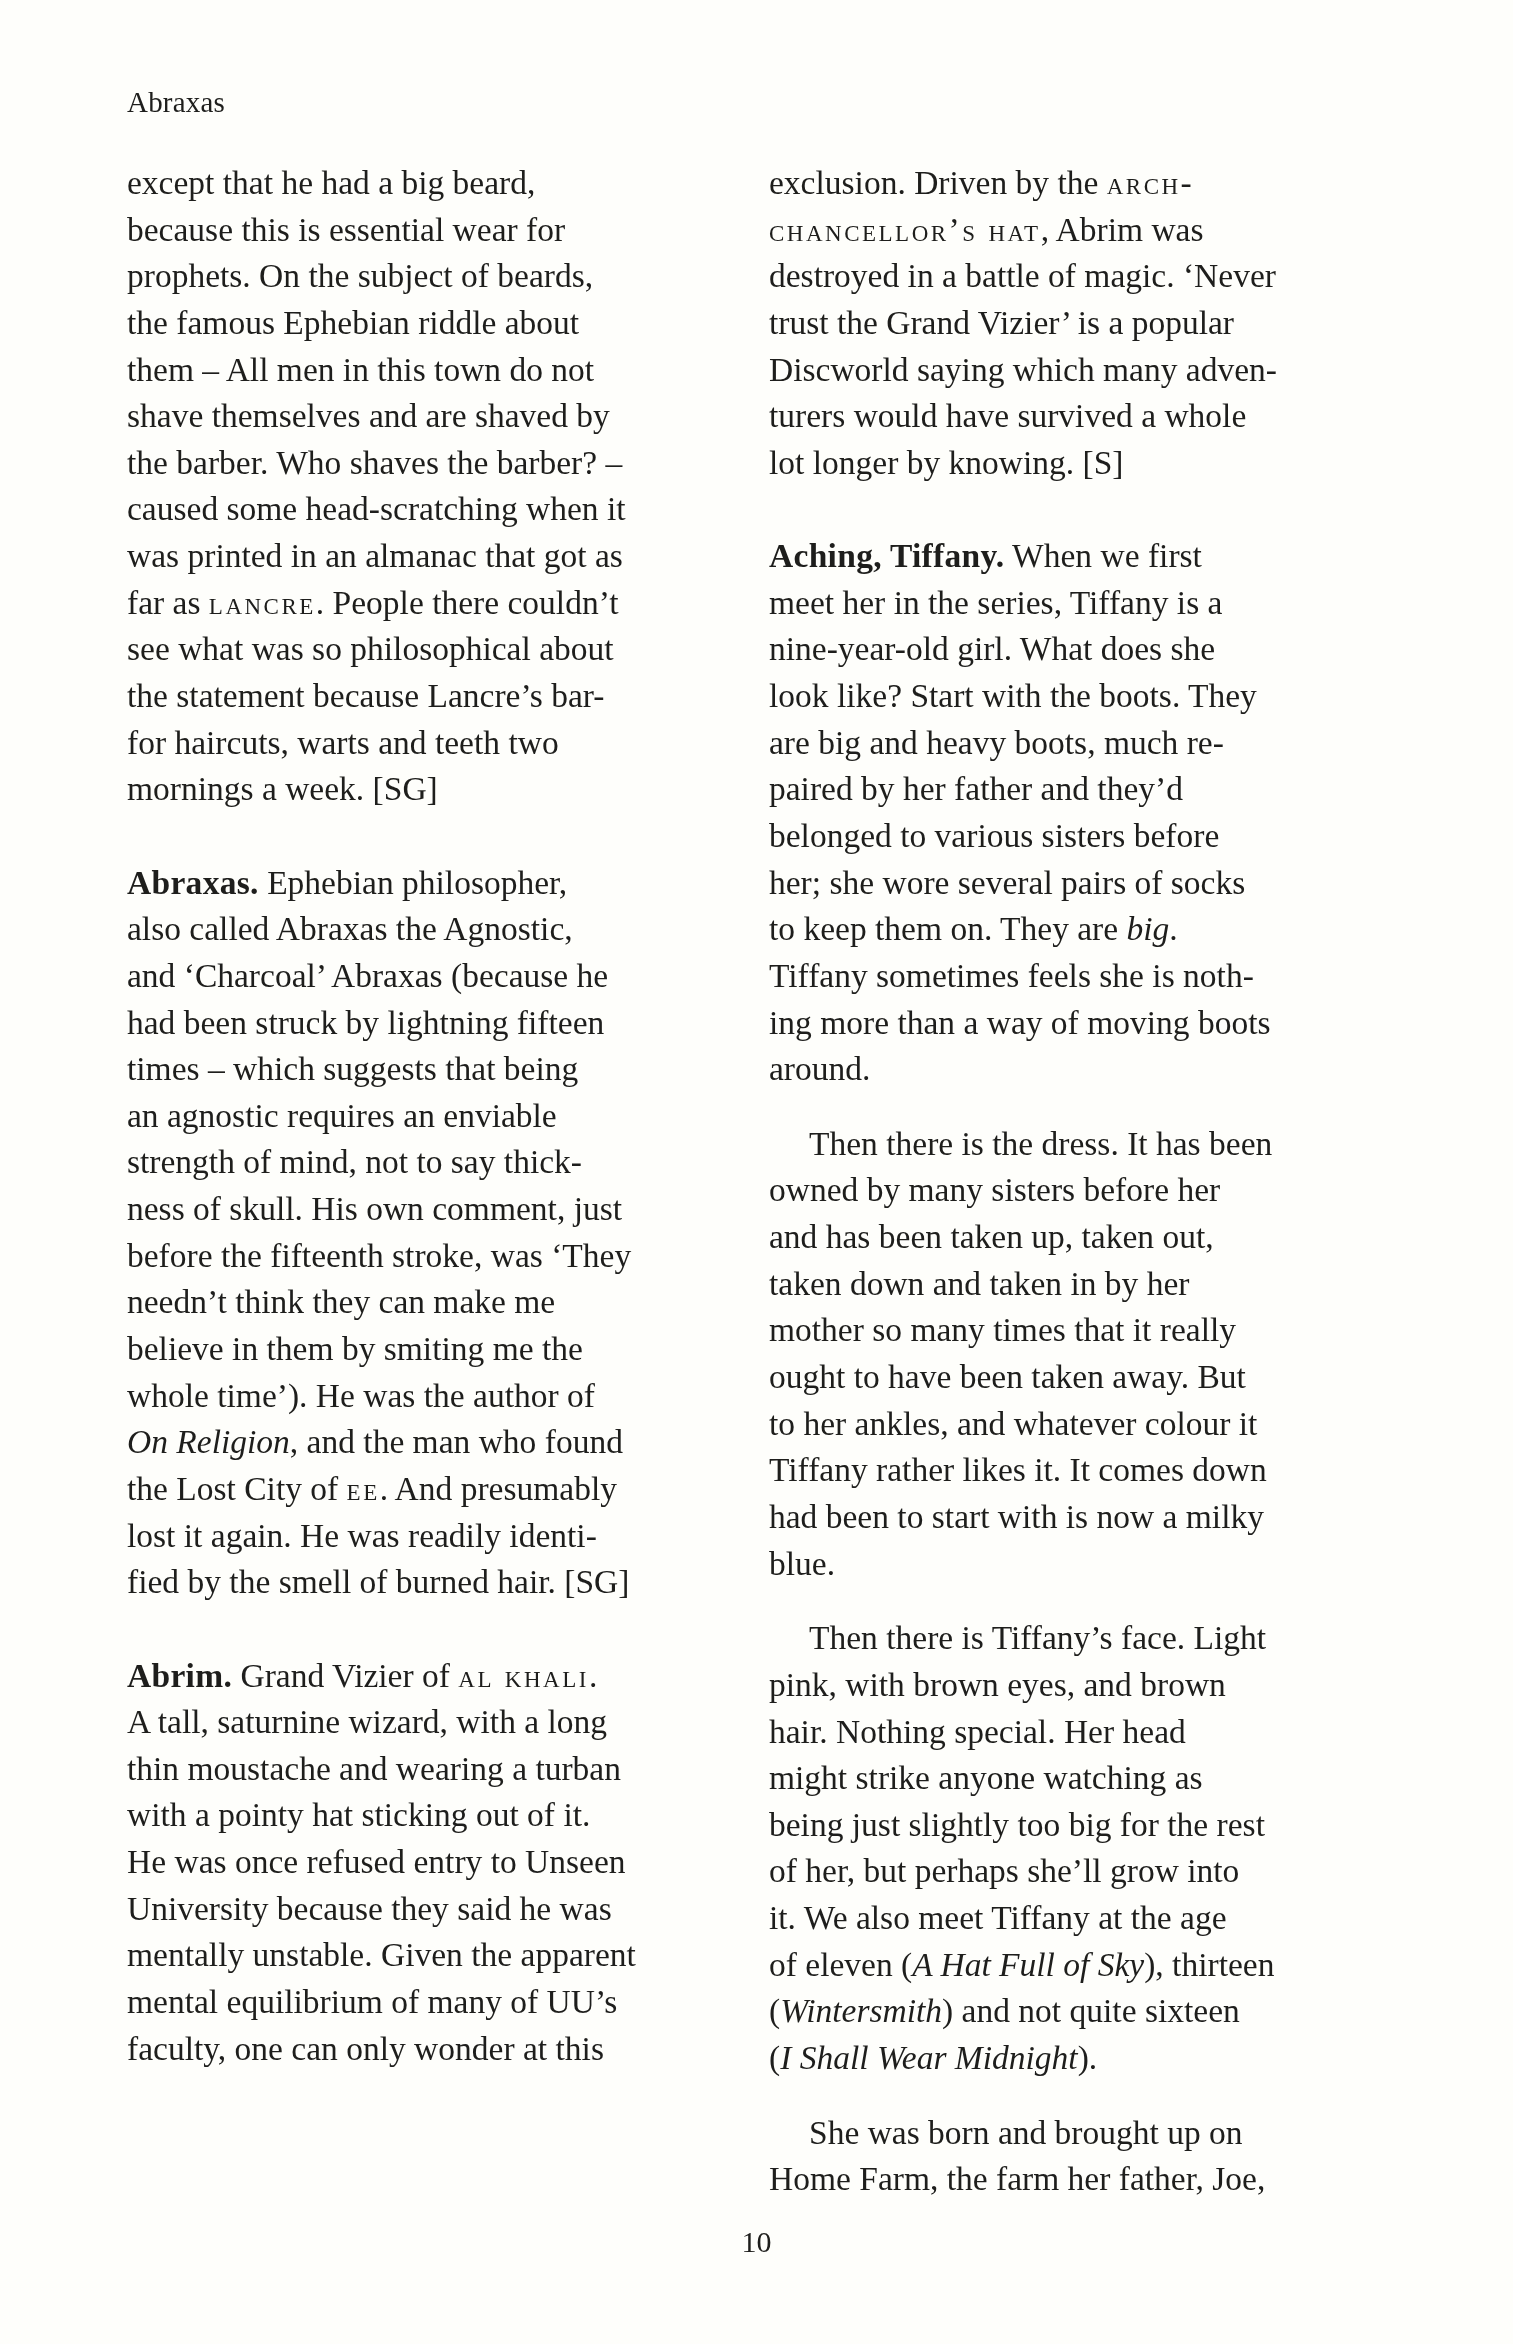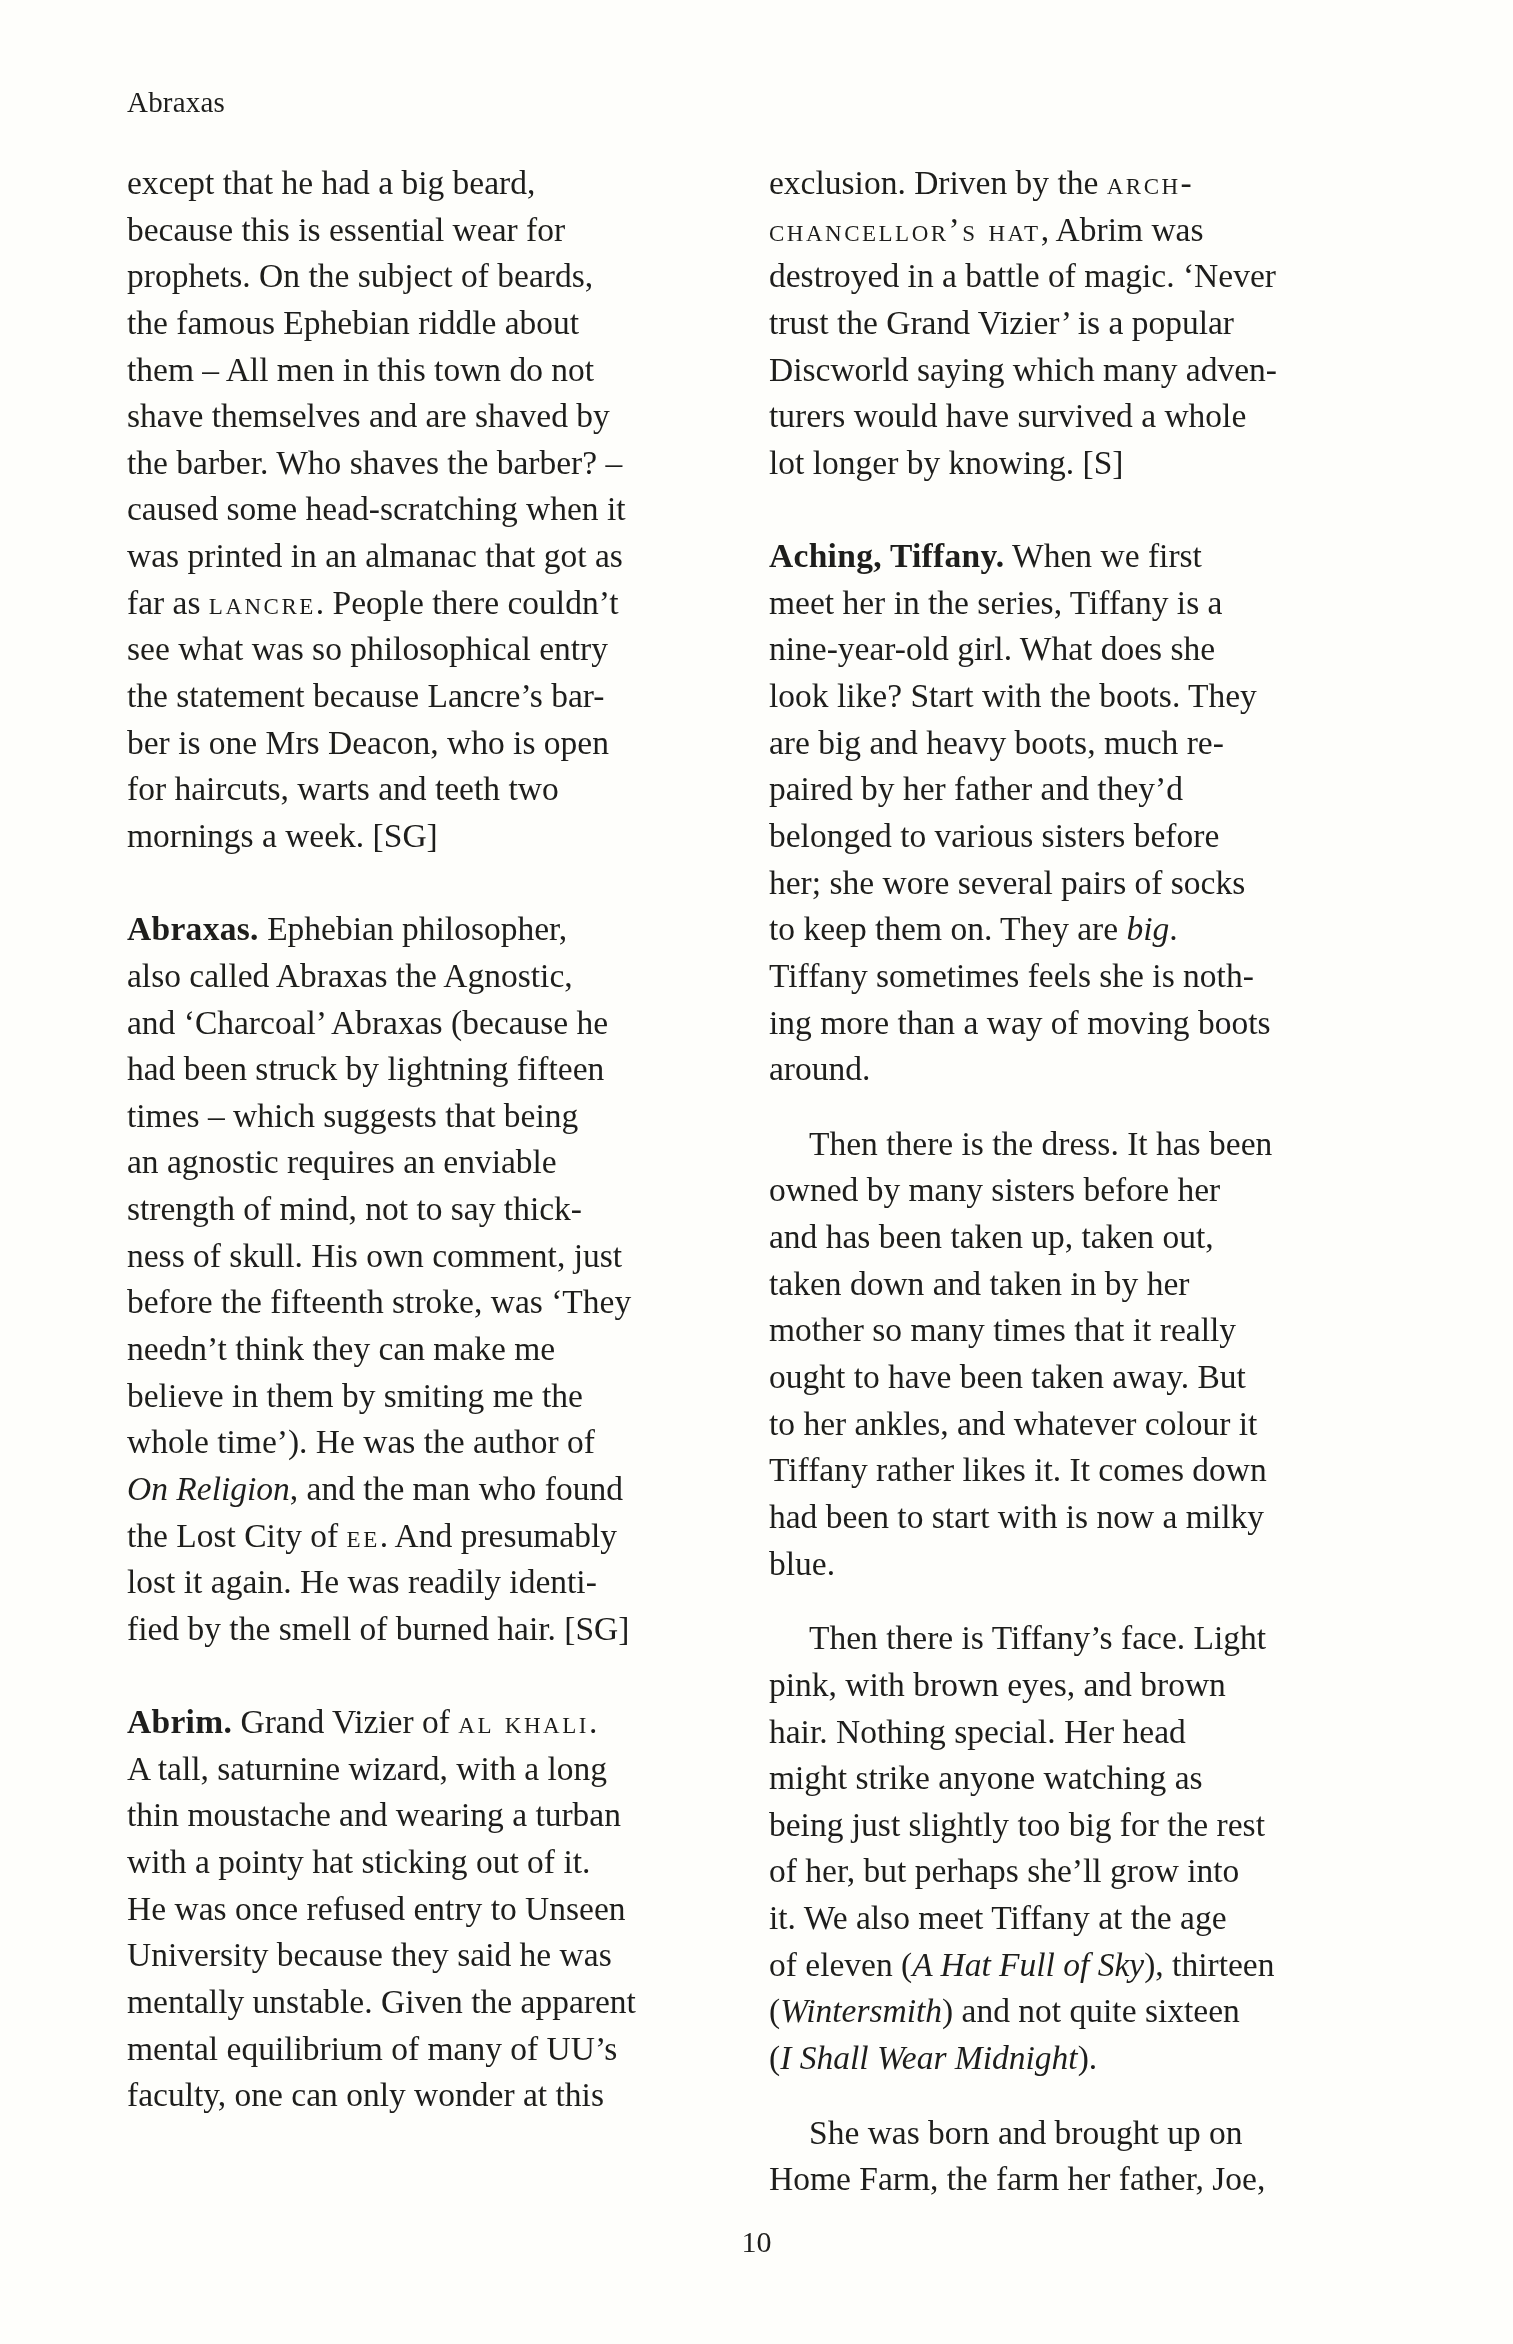--- a/index.html
+++ b/index.html
@@ -93,23 +93,22 @@
       <div class="line jl"><span class="lw">except that he had a big beard,</span></div>
       <div class="line jl"><span class="lw">because this is essential wear for</span></div>
       <div class="line jl"><span class="lw">prophets. On the subject of beards,</span></div>
       <div class="line jl"><span class="lw">the famous Ephebian riddle about</span></div>
       <div class="line jl"><span class="lw">them – All men in this town do not</span></div>
       <div class="line jl"><span class="lw">shave themselves and are shaved by</span></div>
       <div class="line jl"><span class="lw">the barber. Who shaves the barber? –</span></div>
       <div class="line jl"><span class="lw">caused some head-scratching when it</span></div>
       <div class="line jl"><span class="lw">was printed in an almanac that got as</span></div>
       <div class="line jl"><span class="lw">far as </span><span class="sc">Lancre</span><span class="lw">. People there couldn’t</span></div>
-      <div class="line jl"><span class="lw">see what was so philosophical entry</span></div>
+      <div class="line jl"><span class="lw">see what was so philosophical about</span></div>
       <div class="line jl"><span class="lw">the statement because Lancre’s bar-</span></div>
-      <div class="line jl"><span class="lw">ber is one Mrs Deacon, who is open</span></div>
       <div class="line jl"><span class="lw">for haircuts, warts and teeth two</span></div>
       <div class="line jl last"><span class="lw">mornings a week. [SG]</span></div>
       <div class="line jl blank"></div>
       <div class="line jl"><span class="hw">Abraxas.</span><span class="lw">  Ephebian philosopher,</span></div>
       <div class="line jl"><span class="lw">also called Abraxas the Agnostic,</span></div>
       <div class="line jl"><span class="lw">and ‘Charcoal’ Abraxas (because he</span></div>
       <div class="line jl"><span class="lw">had been struck by lightning fifteen</span></div>
       <div class="line jl"><span class="lw">times – which suggests that being</span></div>
       <div class="line jl"><span class="lw">an agnostic requires an enviable</span></div>
       <div class="line jl"><span class="lw">strength of mind, not to say thick-</span></div>

